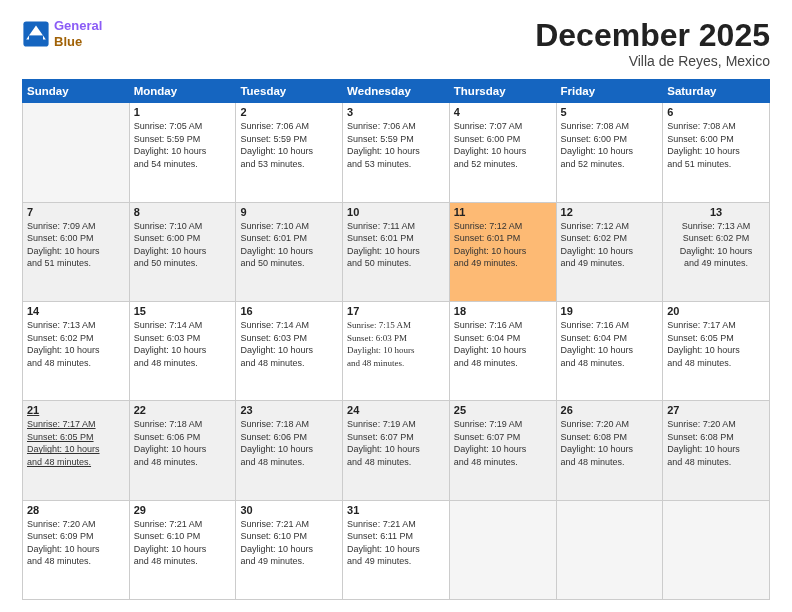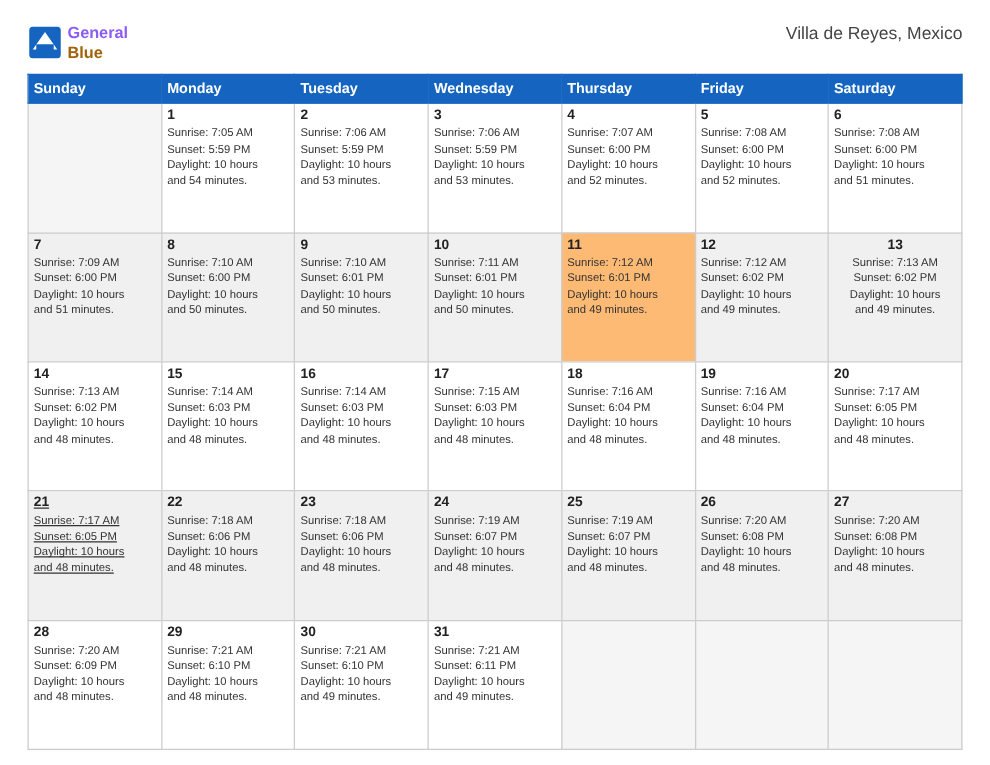--- a/index.html
+++ b/index.html
@@ -106,20 +106,21 @@
         <rect x="2" y="2" width="36" height="36" rx="4" fill="#1565C0"></rect>
         <polygon points="20,8 34,28 6,28" fill="white"></polygon>
         <rect x="10" y="22" width="20" height="8" fill="#1565C0"></rect>
       </svg>
       <div class="logo-text">
         <div><span>General</span></div>
         <div><span style="color:#a16207">Blue</span></div>
       </div>
     </div>
     <div class="title-block">
+      <div class="month-title">December 2025</div>
       <div class="subtitle">Villa de Reyes, Mexico</div>
     </div>
   </div>
 
   <table class="calendar">
     <thead>
       <tr>
       <th>Sunday</th>
           <th>Monday</th>
           <th>Tuesday</th>
@@ -243,21 +244,21 @@
           </td>
           <td style="background-color: rgb(255, 255, 255);">
             <div class="day-num">16</div>
             <div class="day-info" style="white-space: pre-line;">Sunrise: 7:14 AM
 Sunset: 6:03 PM
 Daylight: 10 hours
 and 48 minutes.</div>
           </td>
           <td style="background-color: rgb(255, 255, 255);">
             <div class="day-num">17</div>
-            <div class="day-info" style="white-space: pre-line;">Sunrise: 7:15 AM
+            <div class="day-info" style="white-space: pre-line; font-family: Liberation Serif, serif;">Sunrise: 7:15 AM
 Sunset: 6:03 PM
 Daylight: 10 hours
 and 48 minutes.</div>
           </td>
           <td style="background-color: rgb(255, 255, 255);">
             <div class="day-num">18</div>
             <div class="day-info" style="white-space: pre-line;">Sunrise: 7:16 AM
 Sunset: 6:04 PM
 Daylight: 10 hours
 and 48 minutes.</div>

